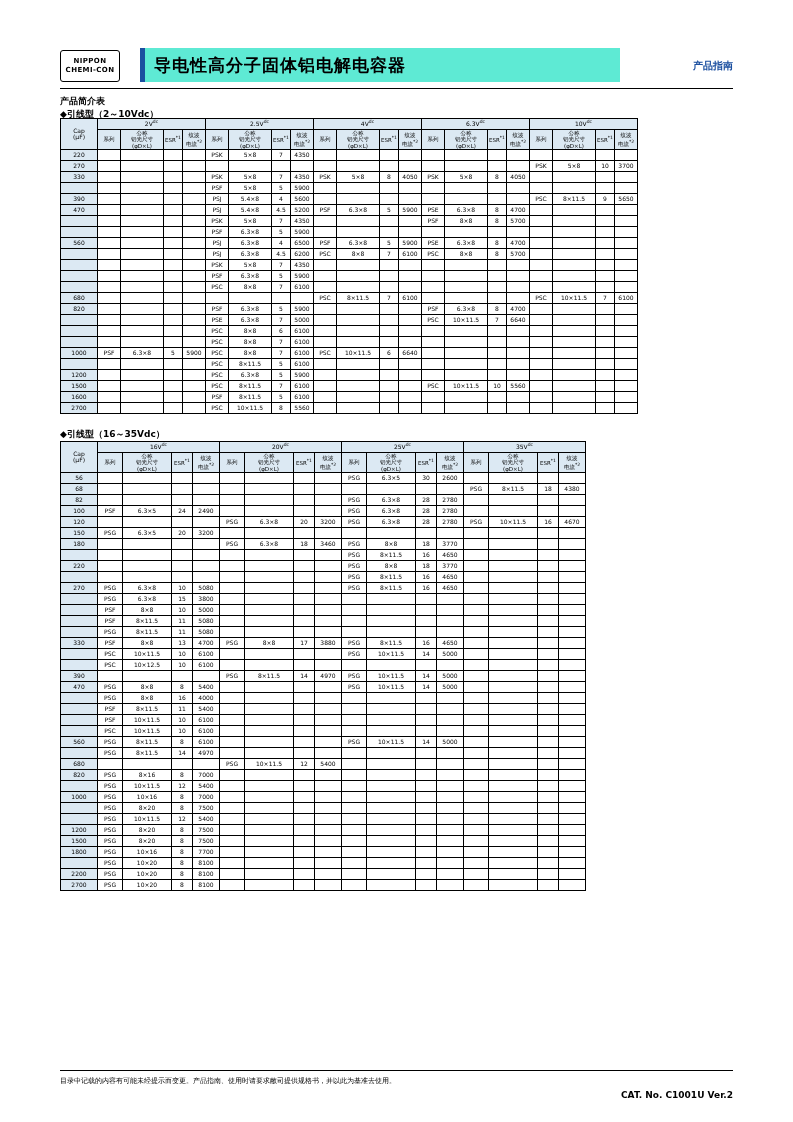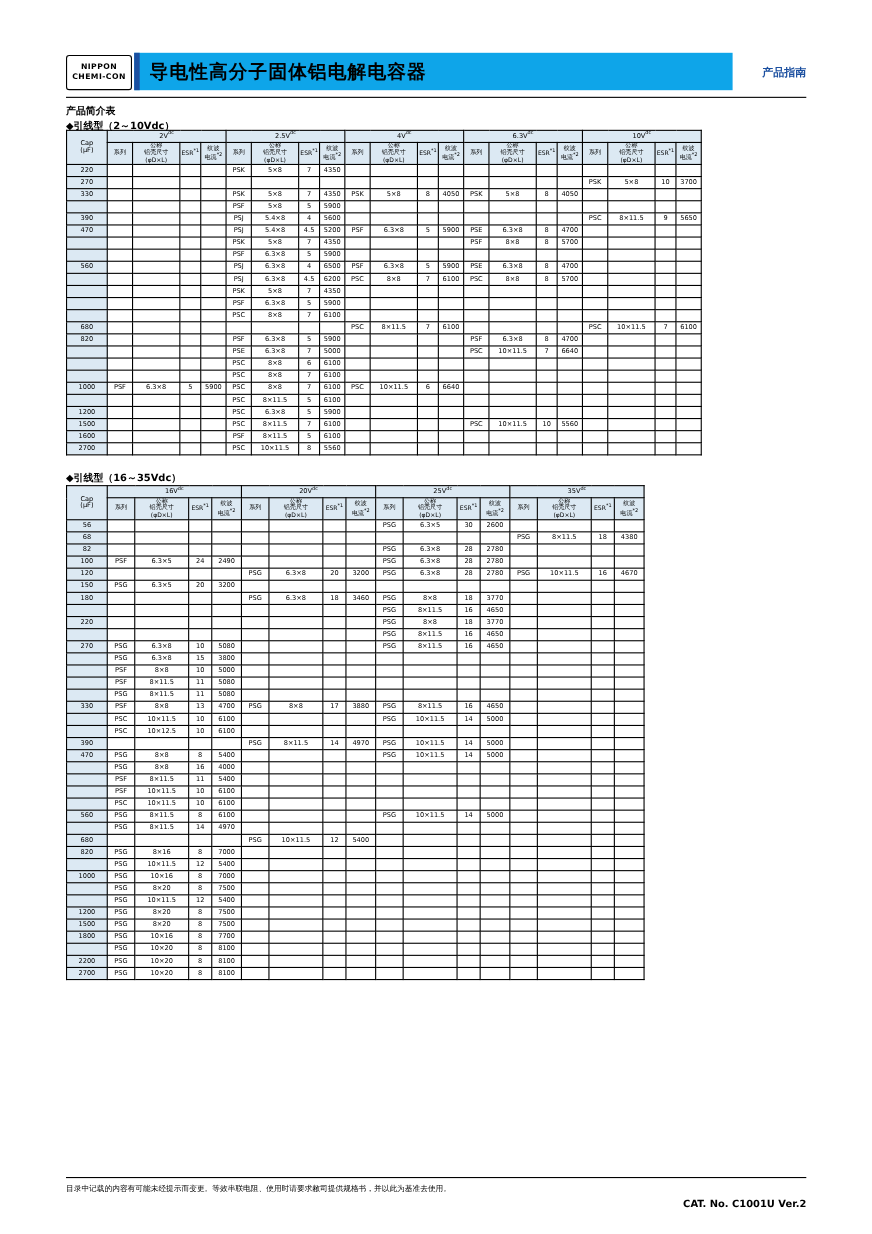--- a/index.html
+++ b/index.html
@@ -15,22 +15,22 @@
   
   .header{position:absolute;left:60px;top:48px;width:673px;height:38px;}
   .logo{
     position:absolute;left:0;top:2px;width:58px;height:30px;
     border:1px solid #000;border-radius:3px;
     display:flex;flex-direction:column;align-items:center;justify-content:center;
     font-size:7px;font-weight:bold;letter-spacing:.4px;line-height:1.25;
     background:#fff;
   }
   .title-bar{
-    position:absolute;left:62px;top:0px;height:34px;width:544px;
-    background:#0ea5e9;
+    position:absolute;left:80px;top:0px;height:34px;width:480px;
+    background:#5eead4;
     display:flex;align-items:center;
   }
   .title-bar .bluebar{width:5px;height:34px;background:#1b4fa0;}
   .title-bar .t{
     font-size:17px;font-weight:bold;letter-spacing:1px;margin-left:9px;color:#000;
   }
   .guide{
     position:absolute;right:0;top:11px;font-size:10px;color:#1b4fa0;font-weight:bold;
   }
   .headrule{position:absolute;left:60px;top:88px;width:673px;height:1px;background:#000;}
@@ -78,21 +78,21 @@
     <div class="title-bar">
       <div class="bluebar"></div>
       <div class="t">导电性高分子固体铝电解电容器</div>
     </div>
     <div class="guide">产品指南</div>
   </div>
   <div class="headrule"></div>
 
   <div class="sec-title" style="left:60px;top:95px;font-family:Liberation Mono, monospace;">产品简介表</div>
 
-  <div class="sec-title" style="left:60px;top:108px;">◆引线型（2～10Vdc）</div>
+  <div class="sec-title" style="left:60px;top:108px;text-decoration:underline;">◆引线型（2～10Vdc）</div>
 
   <div class="t1">
     <table class="grid" id="table1">
         <tbody>
           <tr class="vhdr">
             <td rowspan="2" class="capcol" style="width:36px;">Cap<br>(μF)</td>
             <td colspan="4" class="capcol">2V<span class="sup">dc</span></td>
             <td colspan="4" class="capcol">2.5V<span class="sup">dc</span></td>
             <td colspan="4" class="capcol">4V<span class="sup">dc</span></td>
             <td colspan="4" class="capcol">6.3V<span class="sup">dc</span></td>
@@ -1426,16 +1426,16 @@
             <td></td>
             <td></td>
             <td></td>
             <td></td>
           </tr>
         </tbody>
       </table>
   </div>
 
   <div class="footrule"></div>
-  <div class="footnote">目录中记载的内容有可能未经提示而变更。等效串联电阻、使用时请要求敝司提供规格书，并以此为基准去使用。</div>
+  <div class="footnote">目录中记载的内容有可能未经提示而变更。产品指南、使用时请要求敝司提供规格书，并以此为基准去使用。</div>
   <div class="catno">CAT. No. C1001U Ver.2</div>
 
 </div>
 
 </body></html>

